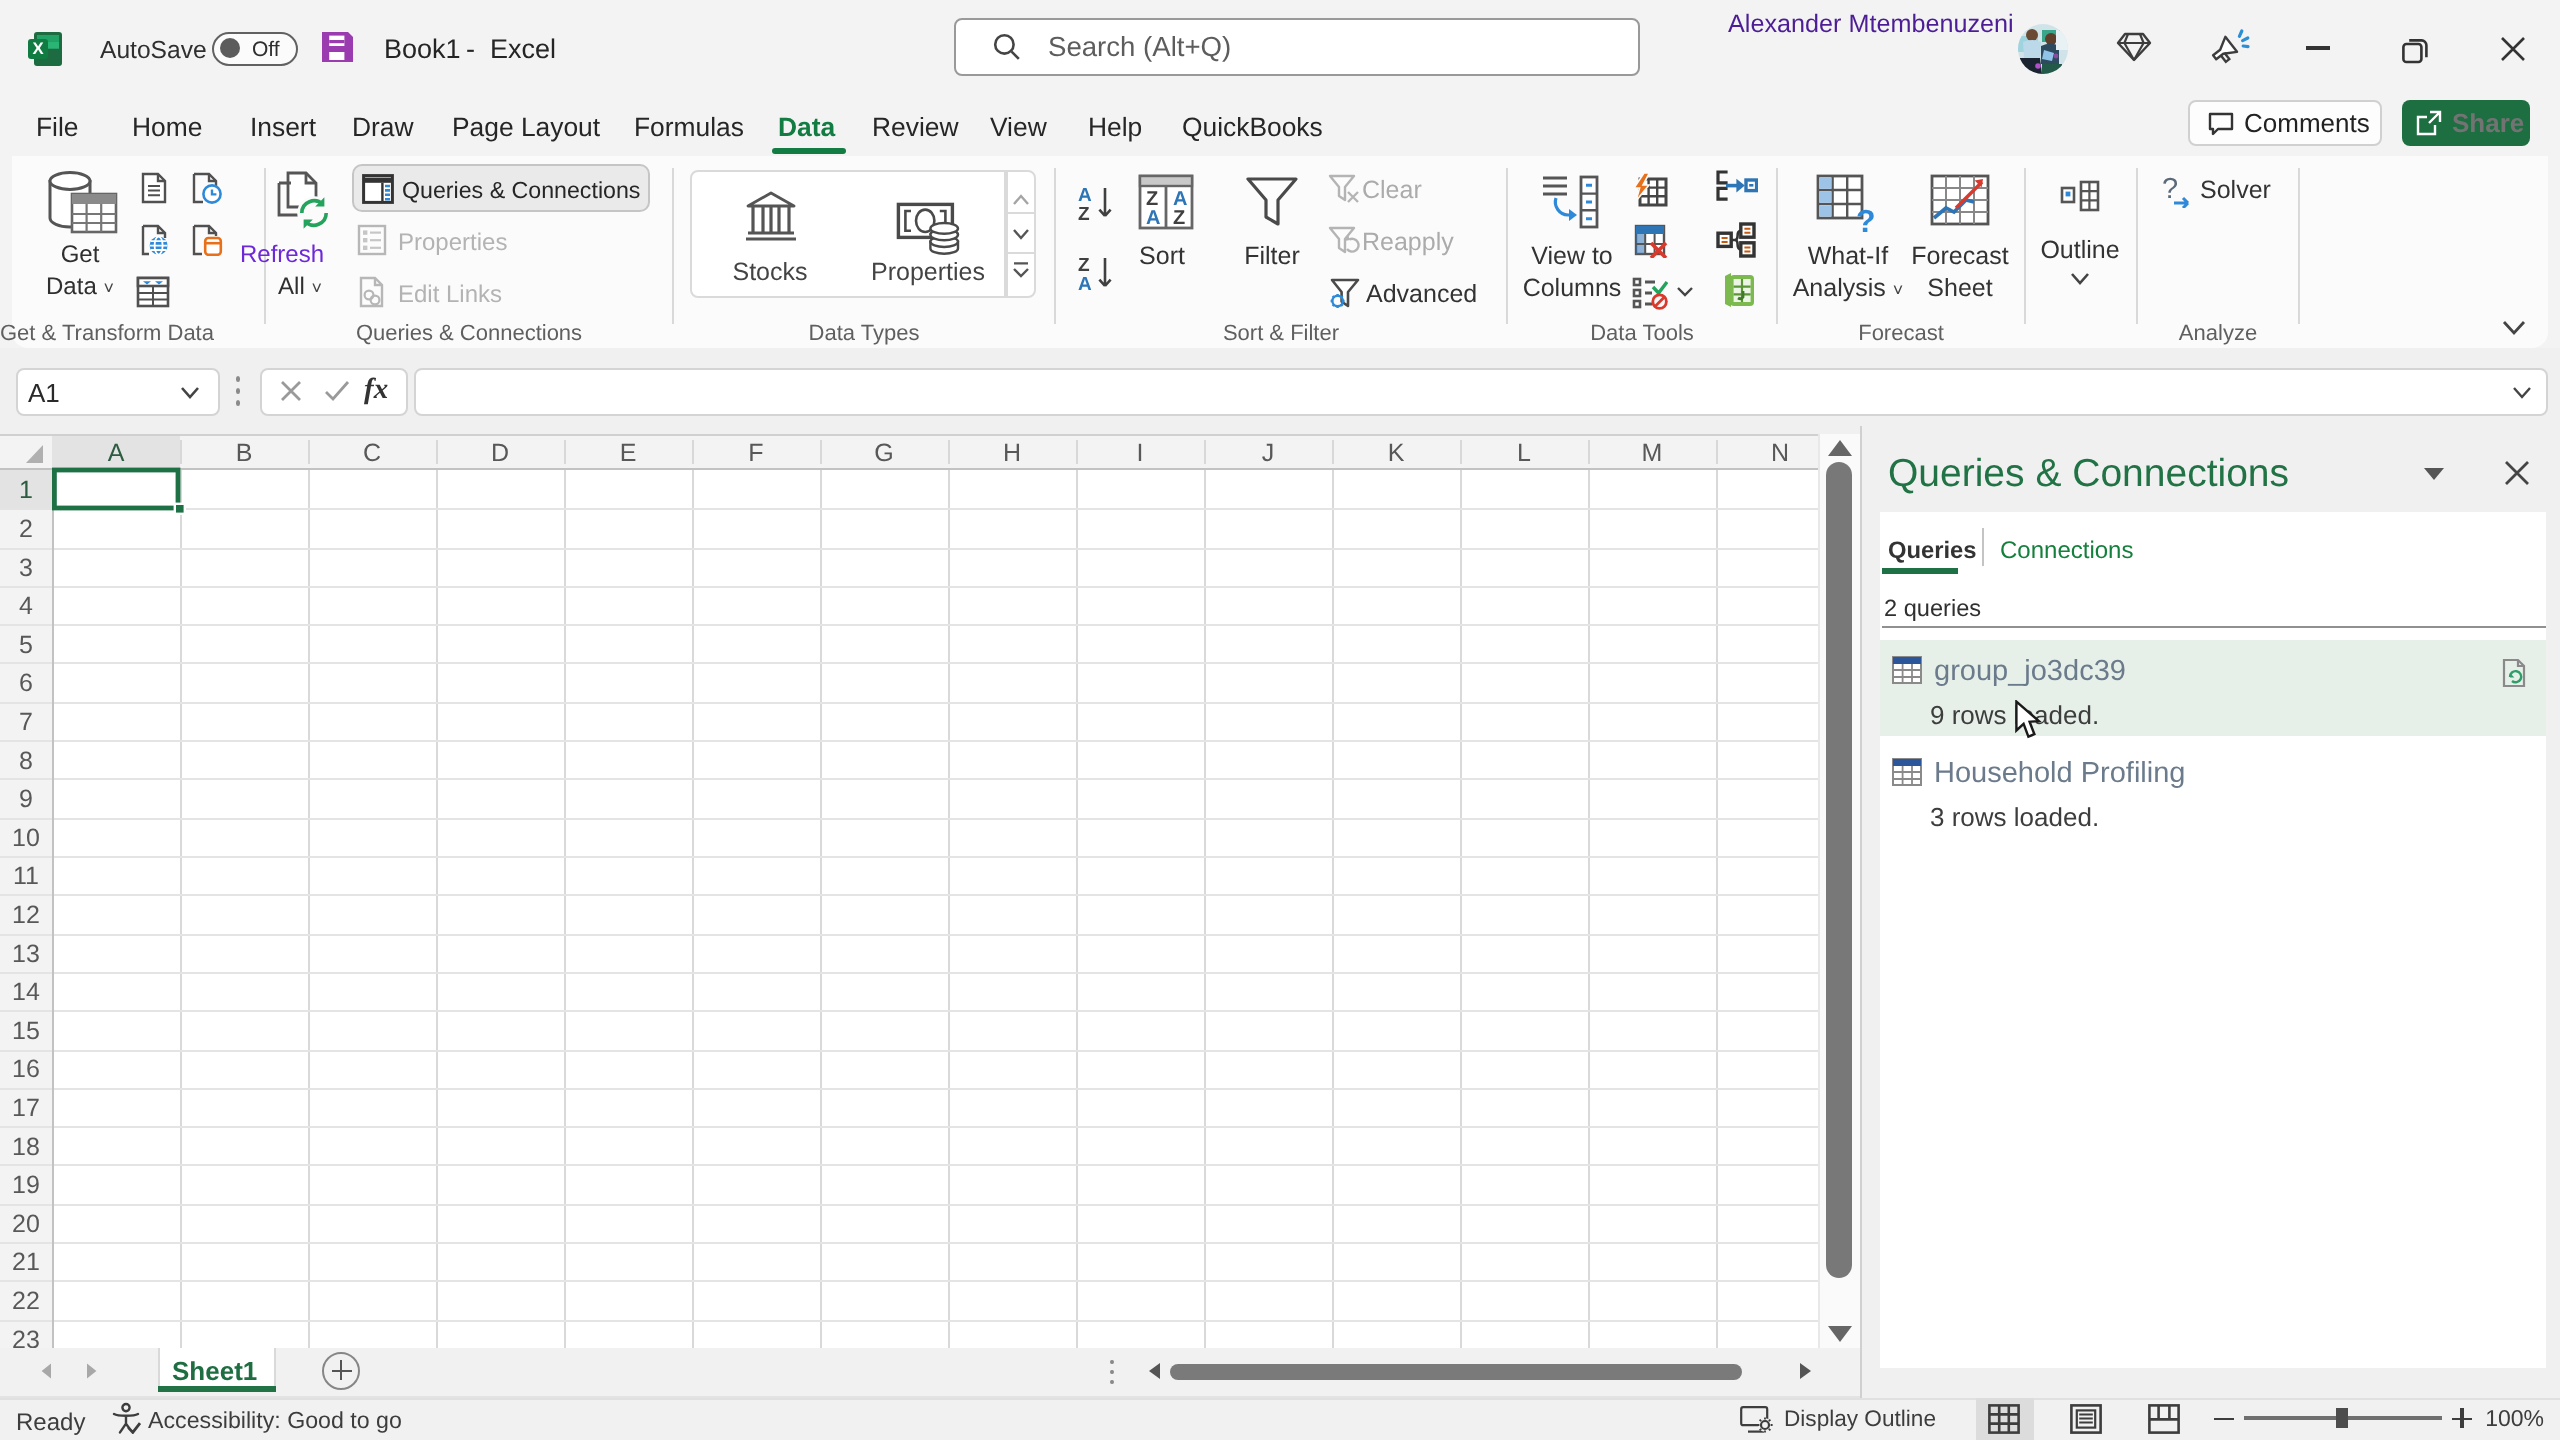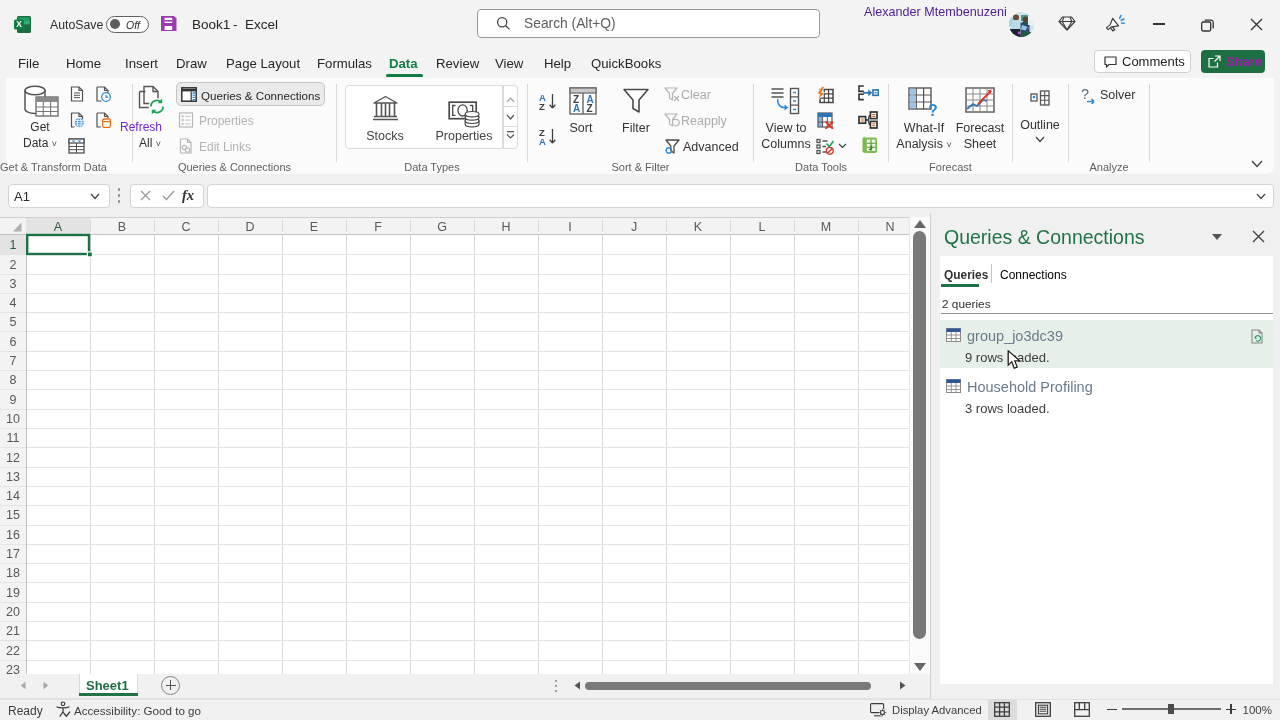--- a/index.html
+++ b/index.html
@@ -18,21 +18,21 @@
   <rect x="4.5" y="1.5" width="11" height="3.4" fill="#21a365"></rect>
   <rect x="4.5" y="4.9" width="11" height="3.4" fill="#33c481"></rect>
   <rect x="10" y="1.5" width="5.5" height="6.8" fill="#21a365" opacity="0.45"></rect>
   <rect x="0" y="3.5" width="10" height="10" rx="1.5" fill="#107c41"></rect>
   <text x="5" y="11.2" font-size="8.4" font-weight="bold" fill="#fff" text-anchor="middle" font-family="Liberation Sans">X</text>
 </svg>
 <div class="abs" style="left:50px;top:17.5px;font-size:12.3px;color:#2f2f2f;">AutoSave</div>
 
 <div class="abs" style="left:106px;top:15.5px;width:43px;height:17px;border:1px solid #616161;border-radius:9px;background:#fbfbfb;">
   <div class="abs" style="left:3px;top:2.5px;width:10px;height:10px;border-radius:50%;background:#5c5c5c;"></div>
-  <div class="abs" style="left:19px;top:2px;font-size:10.5px;color:#2f2f2f;font-style:italic;">Off</div>
+  <div class="abs" style="left:19px;top:2px;font-size:10.5px;color:#2f2f2f;">Off</div>
 </div>
 
 <svg class="abs" style="left:160px;top:15px" width="17" height="17" viewBox="0 0 17 17">
   <path d="M1 1 h13 l2.5 2.5 v12.5 h-15.5 z" fill="#9b3bb0"></path>
   <rect x="4.6" y="2.8" width="7.6" height="5.2" fill="#fff"></rect>
   <rect x="4.6" y="11" width="7.6" height="4" fill="#fff"></rect>
   <rect x="4.6" y="5" width="7.6" height="1.6" fill="#9b3bb0"></rect>
 </svg>
 <div class="abs" style="left:192px;top:16.5px;font-size:13.5px;color:#252525;">Book1</div>
 <div class="abs" style="left:233px;top:16.5px;font-size:13.5px;color:#252525;">-</div>
@@ -110,21 +110,21 @@
 <div class="abs" style="left:1094px;top:50px;width:97px;height:23px;background:#fdfdfd;border:1px solid #d0d0d0;border-radius:4px;"></div>
 <svg class="abs" style="left:1104px;top:56px" width="13" height="12" viewBox="0 0 13 12">
   <path d="M1 1 h11 v7.5 h-7 l-2.5 2.5 v-2.5 h-1.5 z" fill="none" stroke="#333" stroke-width="1.2" stroke-linejoin="round"></path>
 </svg>
 <div class="abs" style="left:1122px;top:54px;font-size:13px;color:#222;">Comments</div>
 <div class="abs" style="left:1201px;top:50px;width:64px;height:23px;background:#1d6f42;border-radius:4px;"></div>
 <svg class="abs" style="left:1208px;top:55px" width="13" height="13" viewBox="0 0 13 13">
   <path d="M5.5 3.5 h-4.5 v8.5 h8.5 v-4.5" fill="none" stroke="#fff" stroke-width="1.2"></path>
   <path d="M7 1 h5 v5 M12 1 L6.5 6.5" fill="none" stroke="#fff" stroke-width="1.2"></path>
 </svg>
-<div class="abs" style="left:1226px;top:54px;font-size:13px;color:#a21caf;font-weight:bold;">Share</div>
+<div class="abs" style="left:1226px;top:54px;font-size:13px;color:#737373;font-weight:bold;">Share</div>
 
 <div class="abs" id="ribbon" style="left:6px;top:78px;width:1268px;height:96px;background:#fbfbfb;border-radius:0 0 8px 8px;"></div>
 
 <div class="abs" style="left:132px;top:84px;width:1px;height:78px;background:#d9d9d9;"></div>
 <div class="abs" style="left:336px;top:84px;width:1px;height:78px;background:#d9d9d9;"></div>
 <div class="abs" style="left:527px;top:84px;width:1px;height:78px;background:#d9d9d9;"></div>
 <div class="abs" style="left:753px;top:84px;width:1px;height:78px;background:#d9d9d9;"></div>
 <div class="abs" style="left:888px;top:84px;width:1px;height:78px;background:#d9d9d9;"></div>
 <div class="abs" style="left:1012px;top:84px;width:1px;height:78px;background:#d9d9d9;"></div>
 <div class="abs" style="left:1068px;top:84px;width:1px;height:78px;background:#d9d9d9;"></div>
@@ -520,21 +520,21 @@
     <path d="M0 0 L5 6 L10 0 z" fill="#555"></path>
   </svg>
 <svg class="abs" style="left:1252px;top:230px" width="13" height="13" viewBox="0 0 13 13">
     <path d="M1 1 L12 12 M12 1 L1 12" stroke="#444" stroke-width="1.4"></path>
   </svg>
 
 <div class="abs" style="left:940px;top:256px;width:333px;height:428px;background:#fff;"></div>
 <div class="abs" style="left:944px;top:267.5px;font-size:11.9px;font-weight:bold;color:#333;">Queries</div>
 <div class="abs" style="left:941px;top:284px;width:38px;height:3px;background:#1e7145;"></div>
 <div class="abs" style="left:991px;top:264px;width:1px;height:19px;background:#c4c4c4;"></div>
-<div class="abs" style="left:1000px;top:268px;font-size:12px;color:#000000;text-align:center;">Connections</div>
+<div class="abs" style="left:1000px;top:268px;font-size:12px;color:#15803d;text-align:center;">Connections</div>
 <div class="abs" style="left:942px;top:296.5px;font-size:11.8px;color:#303030;">2 queries</div>
 <div class="abs" style="left:941px;top:313px;width:332px;height:1px;background:#909090;"></div>
 
 <div class="abs" style="left:940px;top:320px;width:333px;height:48px;background:#e6efe8;"></div>
 <svg class="abs" style="left:946px;top:328px" width="15" height="14" viewBox="0 0 15 14">
   <rect x="0.5" y="0.5" width="14" height="13" fill="#fff" stroke="#8a8a8a"></rect>
   <rect x="0.5" y="0.5" width="14" height="3.5" fill="#2b579a"></rect>
   <path d="M0.5 7 h14 M0.5 10.5 h14 M5.3 4 v10 M10 4 v10" stroke="#8a8a8a" stroke-width="0.9" fill="none"></path>
 </svg>
 <div class="abs" style="left:967px;top:328px;font-size:14.5px;color:#6b7b8c;">group_jo3dc39</div>
@@ -591,21 +591,21 @@
   <path d="M8.2 12.8 l2.2 2.4 3.6 -4.6" fill="none" stroke="#3d3d3d" stroke-width="1.4"></path>
 </svg>
 <div class="abs" style="left:74px;top:704px;font-size:11.6px;color:#3d3d3d;">Accessibility: Good to go</div>
 <svg class="abs" style="left:870px;top:703px" width="18" height="14" viewBox="0 0 18 14">
   <rect x="0.6" y="0.6" width="13" height="9" rx="1" fill="none" stroke="#3d3d3d" stroke-width="1.1"></rect>
   <path d="M4 12.8 h8" stroke="#3d3d3d" stroke-width="1.1"></path>
   <circle cx="12.5" cy="9.5" r="3.4" fill="#f1f1f1"></circle>
   <circle cx="12.5" cy="9.5" r="2" fill="none" stroke="#3d3d3d" stroke-width="1.1"></circle>
   <path d="M12.5 6.7 v-1 M12.5 12.3 v1 M9.7 9.5 h-1 M15.3 9.5 h1 M10.6 7.6 l-.8 -.8 M14.4 11.4 l.8 .8 M10.6 11.4 l-.8 .8 M14.4 7.6 l.8 -.8" stroke="#3d3d3d" stroke-width="0.9"></path>
 </svg>
-<div class="abs" style="left:892px;top:704px;font-size:11.3px;color:#3d3d3d;">Display Advanced</div>
+<div class="abs" style="left:892px;top:704px;font-size:11.3px;color:#3d3d3d;">Display Outline</div>
 <div class="abs" style="left:988px;top:699px;width:29px;height:21px;background:#dcdcdc;"></div>
 <svg class="abs" style="left:994px;top:702px" width="16" height="15" viewBox="0 0 16 15">
   <rect x="0.7" y="0.7" width="14.6" height="13.6" fill="none" stroke="#3d3d3d" stroke-width="1.3"></rect>
   <path d="M0.7 5.2 h14.6 M0.7 9.8 h14.6 M5.6 0.7 v13.6 M10.4 0.7 v13.6" stroke="#3d3d3d" stroke-width="1.3"></path>
 </svg>
 <svg class="abs" style="left:1035px;top:702px" width="16" height="15" viewBox="0 0 16 15">
   <rect x="0.7" y="0.7" width="14.6" height="13.6" fill="none" stroke="#3d3d3d" stroke-width="1.3"></rect>
   <rect x="3.4" y="3.2" width="9.2" height="8.6" fill="none" stroke="#3d3d3d" stroke-width="1.1"></rect>
   <path d="M4.6 5.2 h6.8 M4.6 7.2 h6.8 M4.6 9.2 h6.8" stroke="#3d3d3d" stroke-width="1"></path>
 </svg>

